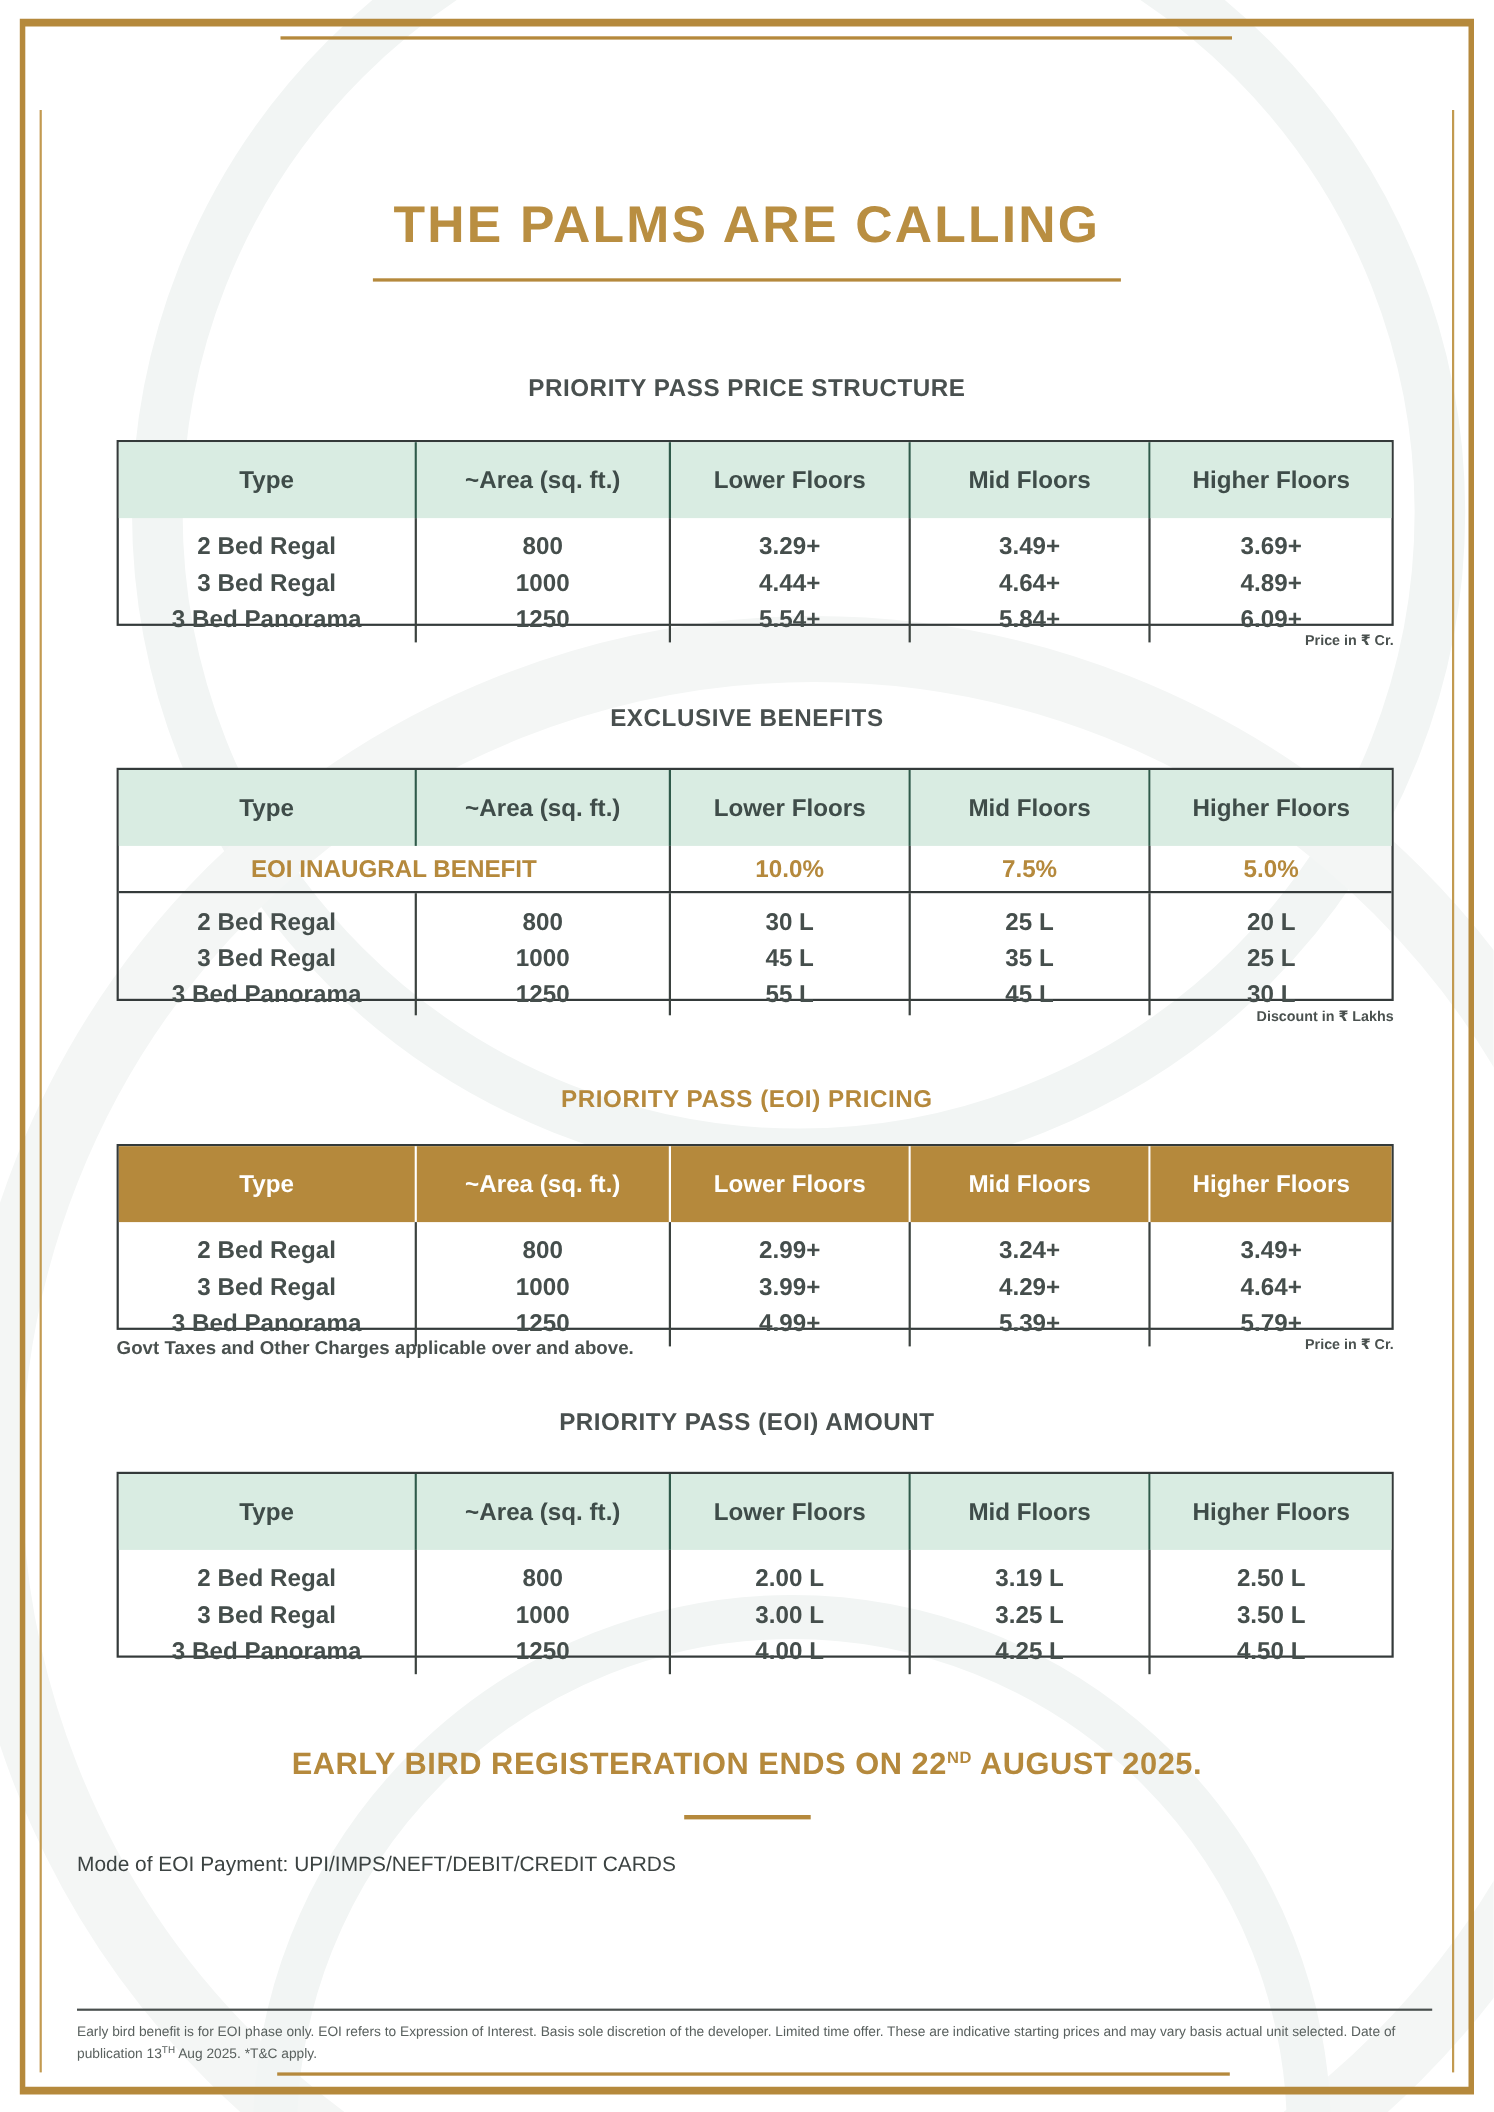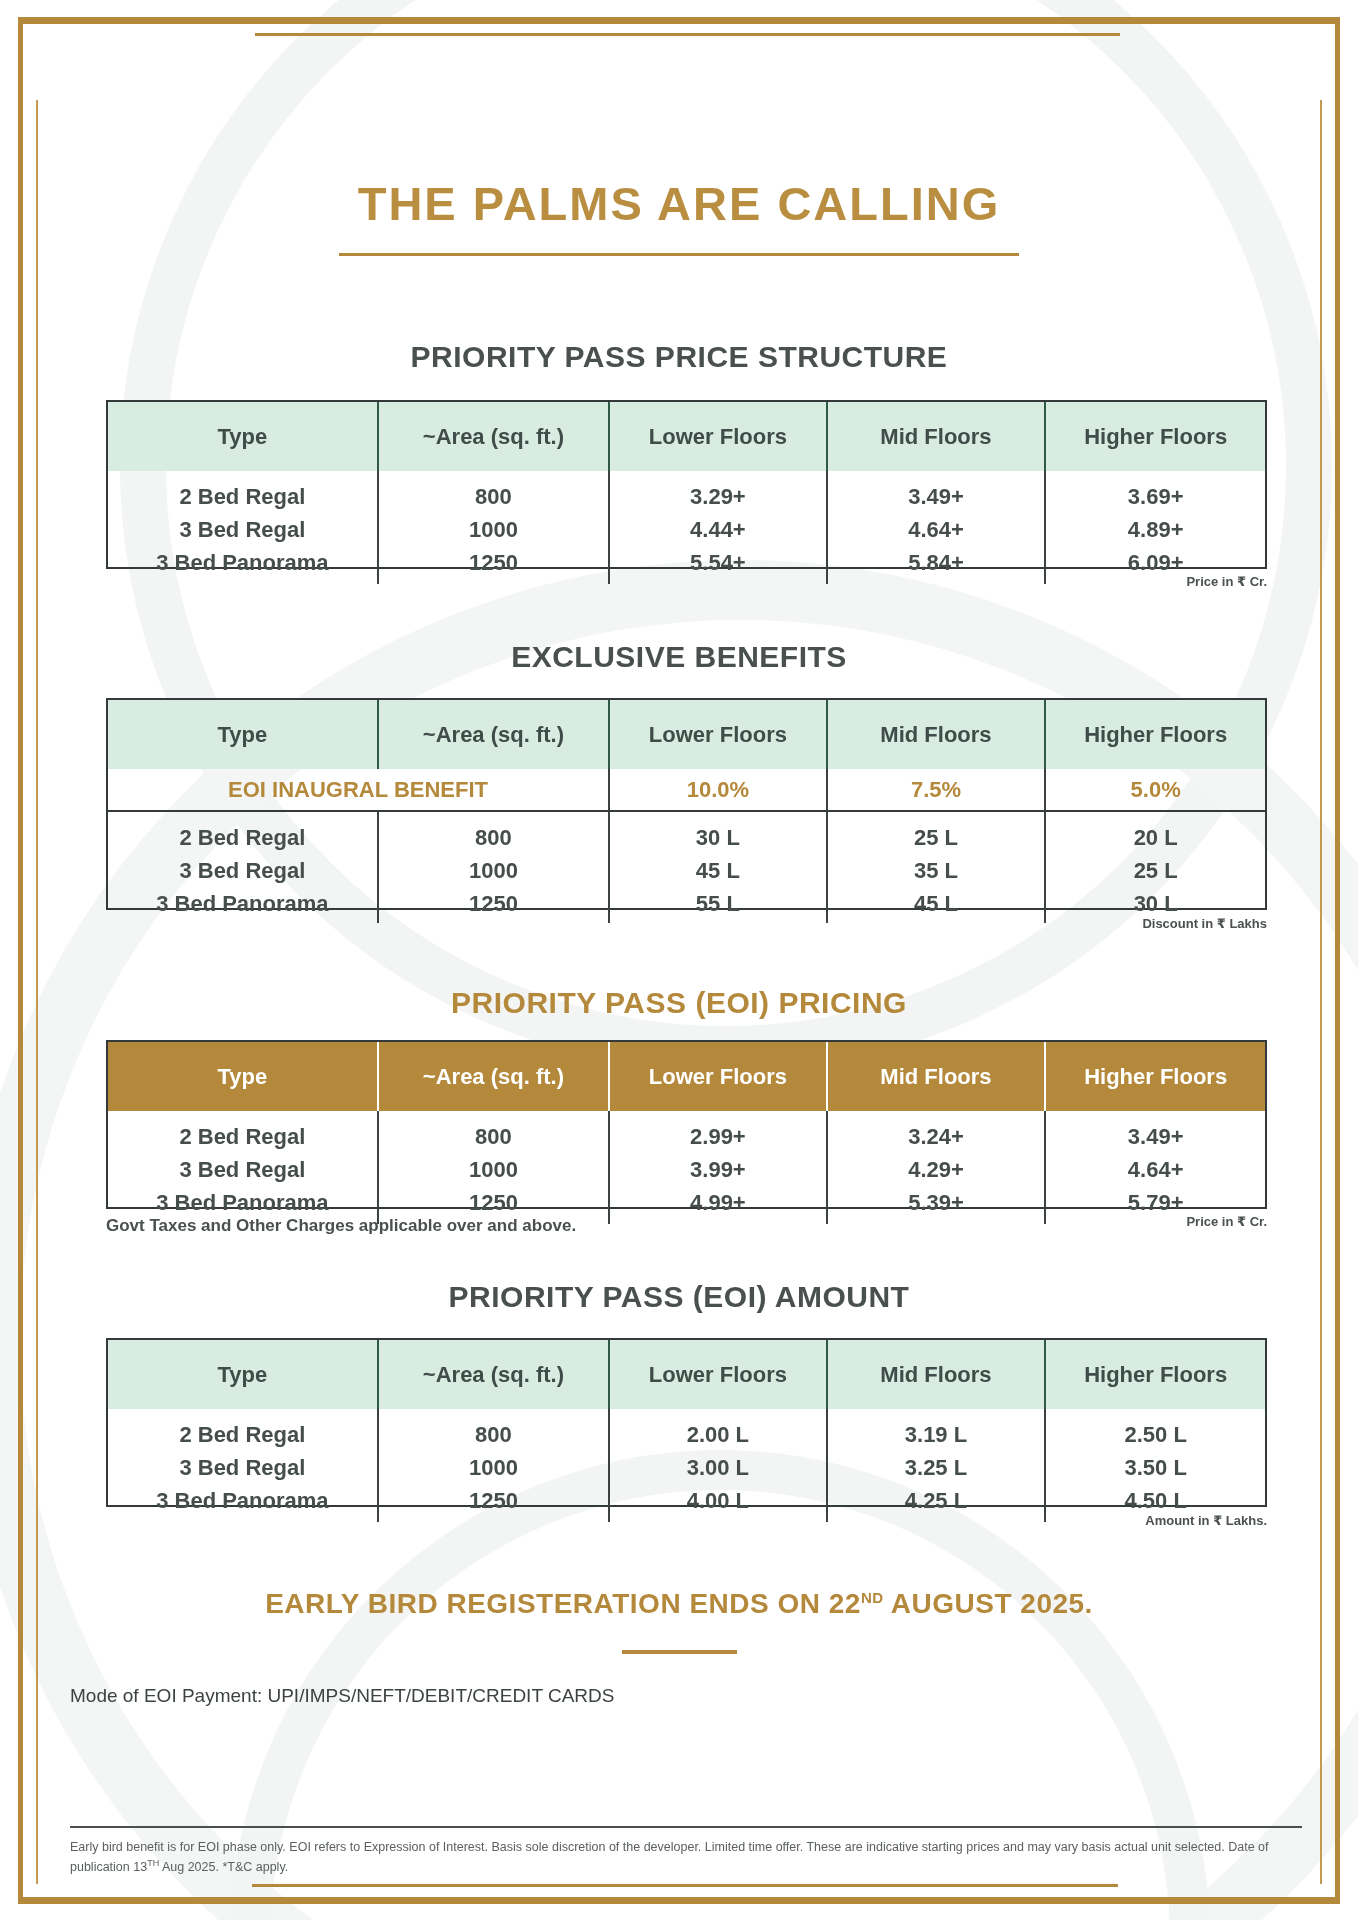--- a/index.html
+++ b/index.html
@@ -18,21 +18,21 @@
   
   .wm{position:absolute;border-radius:50%;pointer-events:none;z-index:0;}
   .wm1{top:-140px;left:120px;width:1120px;height:1120px;border:46px solid #f2f5f4;}
   .wm2{top:560px;left:-40px;width:1440px;height:1440px;border:60px solid #f4f6f5;}
   .wm3{top:1450px;left:230px;width:900px;height:900px;border:40px solid #f2f5f4;}
   
   .title{position:absolute;top:176px;left:0;width:100%;text-align:center;
     font-size:47px;font-weight:bold;letter-spacing:2px;color:#b98e41;z-index:2;}
   .title-underline{position:absolute;top:253px;left:339px;width:680px;height:3px;background:#b5893c;z-index:2;}
   
-  .heading{position:absolute;left:0;width:100%;text-align:center;font-size:30px;
+  .heading{position:absolute;left:0;width:100%;text-align:center;font-size:22px;
     font-weight:bold;letter-spacing:0.5px;color:#49504f;z-index:2;}
   .heading.gold{color:#b5893c;}
   .h1{top:340px;} .h2{top:640px;} .h3{top:986px;} .h4{top:1280px;}
   
   .tbl{position:absolute;left:106px;width:1161px;border:2px solid #343a3a;box-sizing:border-box;z-index:2;}
   .t0{top:400px;height:169px;} .t1{top:698px;height:212px;}
   .t2{top:1040px;height:169px;} .t3{top:1338px;height:169px;}
   .thead{display:grid;grid-template-columns:23.4% 20% 18.8% 18.9% 18.9%;height:69px;}
   .th{display:flex;align-items:center;justify-content:center;font-weight:bold;font-size:22px;box-sizing:border-box;}
   .mint .th{background:#d9ece2;color:#3f4c49;border-right:2px solid #2f5a4a;}
@@ -238,21 +238,20 @@
         <div class="cell">3.25 L</div>
         <div class="cell">4.25 L</div>
       </div>
       <div class="tcol">
         <div class="cell">2.50 L</div>
         <div class="cell">3.50 L</div>
         <div class="cell">4.50 L</div>
       </div>
     </div>
   </div>
-  <div class="note n3">Amount in ₹ Lakhs.</div>
 
   <div class="earlybird"><span>EARLY BIRD REGISTERATION ENDS ON 22</span><sup>ND</sup><span> AUGUST 2025.</span></div>
   <div class="eb-underline"></div>
 
   <div class="payment">Mode of EOI Payment: UPI/IMPS/NEFT/DEBIT/CREDIT CARDS</div>
   <div class="separator"></div>
   <div class="fineprint"><span>Early bird benefit is for EOI phase only. EOI refers to Expression of Interest. Basis sole discretion of the developer. Limited time offer. These are indicative starting prices and may vary basis actual unit selected. Date of publication 13</span><sup>TH</sup><span> Aug 2025. *T&amp;C apply.</span></div>
 
 </div>
 

